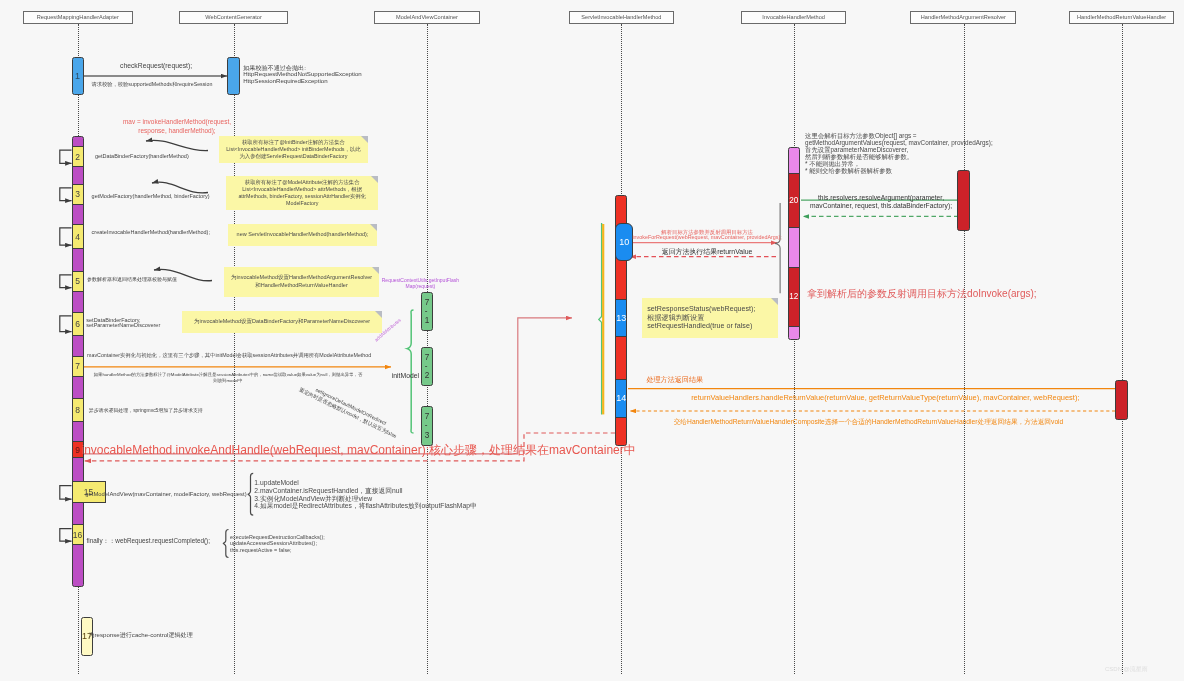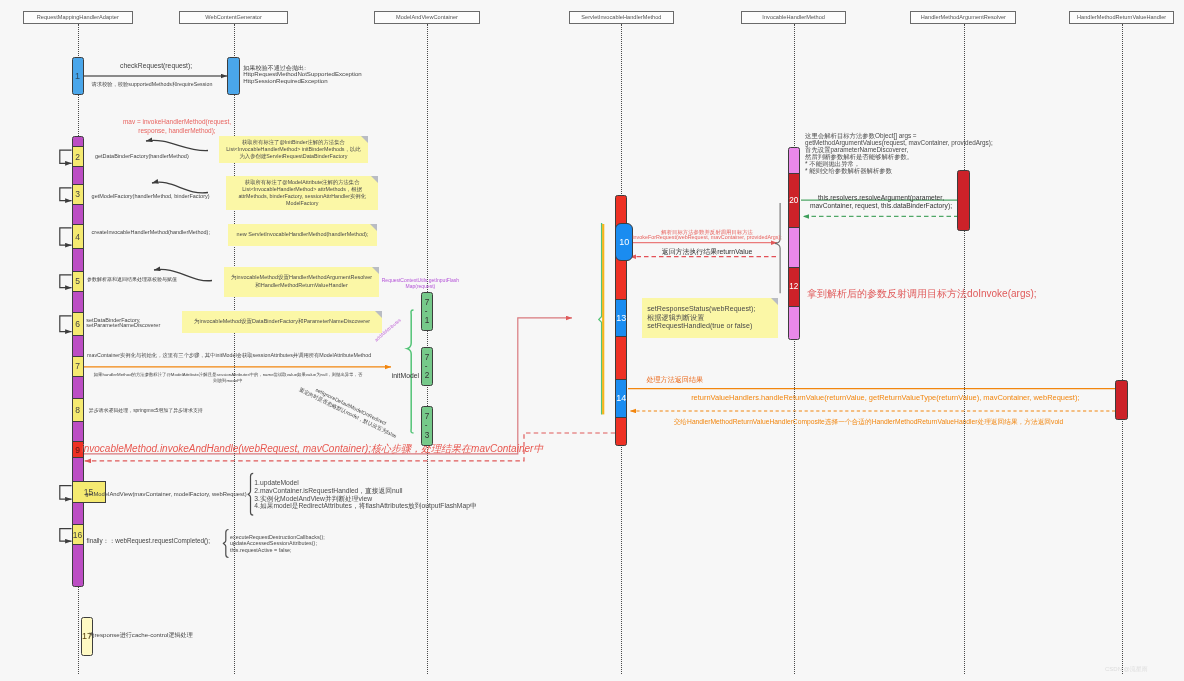--- a/index.html
+++ b/index.html
@@ -112,21 +112,21 @@
     <div class="seg rnd" style="left:81px;top:616.6px;width:12.2px;height:39.60000000000002px;background:#fef9c3;color:#5a4410;font-size:9px;">17</div>
     <div class="lab" style="left:88.5px;top:630.5px;font-size:6.1px;color:#444;text-align:left;line-height:1.45;">为response进行cache-control逻辑处理</div>
     <div class="lab" style="left:94.9px;top:153.2px;font-size:5.51px;color:#444;text-align:left;line-height:1.45;">getDataBinderFactory(handlerMethod)</div>
     <div class="lab" style="left:91.6px;top:193.2px;font-size:5.51px;color:#444;text-align:left;line-height:1.45;">getModelFactory(handlerMethod, binderFactory)</div>
     <div class="lab" style="left:91.6px;top:229.2px;font-size:5.51px;color:#444;text-align:left;line-height:1.45;">createInvocableHandlerMethod(handlerMethod);</div>
     <div class="lab" style="left:87.1px;top:276.2px;font-size:5px;color:#444;text-align:left;line-height:1.45;">参数解析器和返回结果处理器校验与赋值</div>
     <div class="lab" style="left:86.3px;top:317.6px;font-size:5.5px;color:#444;text-align:left;line-height:1.05;">setDataBinderFactory,<br>setParameterNameDiscoverer</div>
     <div class="lab" style="left:87.1px;top:352.4px;font-size:5.3px;color:#444;text-align:left;line-height:1.45;">mavContainer实例化与初始化，这里有三个步骤，其中initModel会获取sessionAttributes并调用所有ModelAttributeMethod</div>
     <div class="lab" style="left:93px;top:371.5px;width:270px;white-space:normal;font-size:4.37px;color:#444;text-align:center;line-height:1.55;">如果handlerMethod的方法参数标注了@ModelAttribute注解且是sessionAttributes中的，name尝试取value如果value为null，则抛出异常，否则放到model中</div>
     <div class="lab" style="left:88.7px;top:406.8px;font-size:4.95px;color:#444;text-align:left;line-height:1.45;">异步请求逻辑处理，springmvc5增加了异步请求支持</div>
-    <div class="lab" style="left:81.5px;top:441.6px;font-size:10px;color:#e8574f;text-align:right;line-height:1.45;font-style:italic;">invocableMethod.invokeAndHandle(webRequest, mavContainer);核心步骤，处理结果在mavContainer中</div>
+    <div class="lab" style="left:81.5px;top:441.6px;font-size:12px;color:#e8574f;text-align:right;line-height:1.45;">invocableMethod.invokeAndHandle(webRequest, mavContainer);核心步骤，处理结果在mavContainer中</div>
     <div class="lab" style="left:85.3px;top:489.8px;font-size:5.86px;color:#444;text-align:left;line-height:1.45;">getModelAndView(mavContainer, modelFactory, webRequest)</div>
     <div class="lab" style="left:86.5px;top:535.5px;font-size:6.33px;color:#444;text-align:left;line-height:1.45;">finally：：webRequest.requestCompleted();</div>
     <div class="note" style="left:208.1px;top:135.6px;width:148.7px;height:27.8px;text-align:center;font-size:5.35px;line-height:1.3;">
       <span>获取所有标注了@InitBinder注解的方法集合<br>List&lt;InvocableHandlerMethod&gt; initBinderMethods，以此<br>为入参创建ServletRequestDataBinderFactory</span>
       <div class="fold"></div>
     </div>
     <div class="note" style="left:215.2px;top:175.8px;width:152px;height:33.9px;text-align:center;font-size:5.35px;line-height:1.3;">
       <span>获取所有标注了@ModelAttribute注解的方法集合<br>List&lt;InvocableHandlerMethod&gt; attrMethods，根据<br>attrMethods, binderFactory, sessionAttrHandler实例化<br>ModelFactory</span>
       <div class="fold"></div>
     </div>
@@ -158,21 +158,21 @@
       <div class="fold"></div>
     </div>
     <div class="lab" style="left:632.4px;top:228.5px;font-size:5.4px;color:#e8635f;text-align:center;line-height:1.45;left:632.4px;width:149.4px;">解析目标方法参数并反射调用目标方法</div>
     <div class="lab" style="left:632.4px;top:234.2px;font-size:5.38px;color:#e8635f;text-align:center;line-height:1.45;left:632.4px;width:149.4px;">invokeForRequest(webRequest, mavContainer, providedArgs);</div>
     <div class="lab" style="left:632.4px;top:246.8px;font-size:6.93px;color:#333;text-align:center;line-height:1.45;left:632.4px;width:149.4px;">返回方法执行结果returnValue</div>
     <div class="lab" style="left:646.4px;top:375.2px;font-size:7.1px;color:#eb6a1c;text-align:left;line-height:1.45;">处理方法返回结果</div>
     <div class="lab" style="left:635.3px;top:392.6px;font-size:7.46px;color:#f2860e;text-align:center;line-height:1.45;left:635.3px;width:500px;">returnValueHandlers.handleReturnValue(returnValue, getReturnValueType(returnValue), mavContainer, webRequest);</div>
     <div class="lab" style="left:618.5px;top:417px;font-size:6.7px;color:#f2860e;text-align:center;line-height:1.45;left:618.5px;width:500px;">交给HandlerMethodReturnValueHandlerComposite选择一个合适的HandlerMethodReturnValueHandler处理返回结果，方法返回void</div>
     <div class="act rnd" style="left:787.6999999999999px;top:146.6px;width:12.2px;height:193.4px;background:#ea88ea;"></div>
     <div class="seg" style="left:787.6999999999999px;top:173.3px;width:12.2px;height:54.29999999999998px;background:#cc2229;color:#fff;font-size:8.2px;">20</div>
-    <div class="seg" style="left:787.6999999999999px;top:266.6px;width:12.2px;height:40px;background:#cc2229;color:#fff;font-size:8.2px;">12</div>
+    <div class="seg" style="left:787.6999999999999px;top:266.6px;width:12.2px;height:60px;background:#cc2229;color:#fff;font-size:8.2px;">12</div>
     <div class="lab" style="left:805.1px;top:131.5px;width:400px;white-space:normal;font-size:6.36px;color:#4a4a4a;line-height:1.12;text-align:left;">这里会解析目标方法参数Object[] args =<br>getMethodArgumentValues(request, mavContainer, providedArgs);<br>首先设置parameterNameDiscoverer,<br>然后判断参数解析是否能够解析参数。<br>* 不能则抛出异常，<br>* 能则交给参数解析器解析参数</div>
     <div class="lab" style="left:806.5px;top:193.5px;font-size:6.7px;color:#333;text-align:center;line-height:1.2;left:806.5px;width:149px;">this.resolvers.resolveArgument(parameter,<br>mavContainer, request, this.dataBinderFactory);</div>
     <div class="lab" style="left:807.1px;top:287.2px;font-size:10px;color:#e05a5a;text-align:left;line-height:1.45;">拿到解析后的参数反射调用目标方法doInvoke(args);</div>
     <div class="act rnd" style="left:957.4px;top:170px;width:12.2px;height:61px;background:#cc2229;"></div>
     <div class="act rnd" style="left:1115.4px;top:380.3px;width:12.2px;height:39.5px;background:#cc2229;"></div>
     <div class="lab" style="left:254.3px;top:479.3px;width:240px;white-space:normal;font-size:6.74px;color:#4a4a4a;line-height:1.13;text-align:left;">1.updateModel<br>2.mavContainer.isRequestHandled，直接返回null<br>3.实例化ModelAndView并判断处理view<br>4.如果model是RedirectAttributes，将flashAttributes放到outputFlashMap中</div>
     <div class="lab" style="left:230px;top:533.5px;width:200px;white-space:normal;font-size:5.4px;color:#4a4a4a;line-height:1.28;text-align:left;">executeRequestDestructionCallbacks();<br>updateAccessedSessionAttributes();<br>this.requestActive = false;</div>
     <div class="wm" style="left:1105px;top:665px;">CSDN @流星雨</div>
   </div>
 

